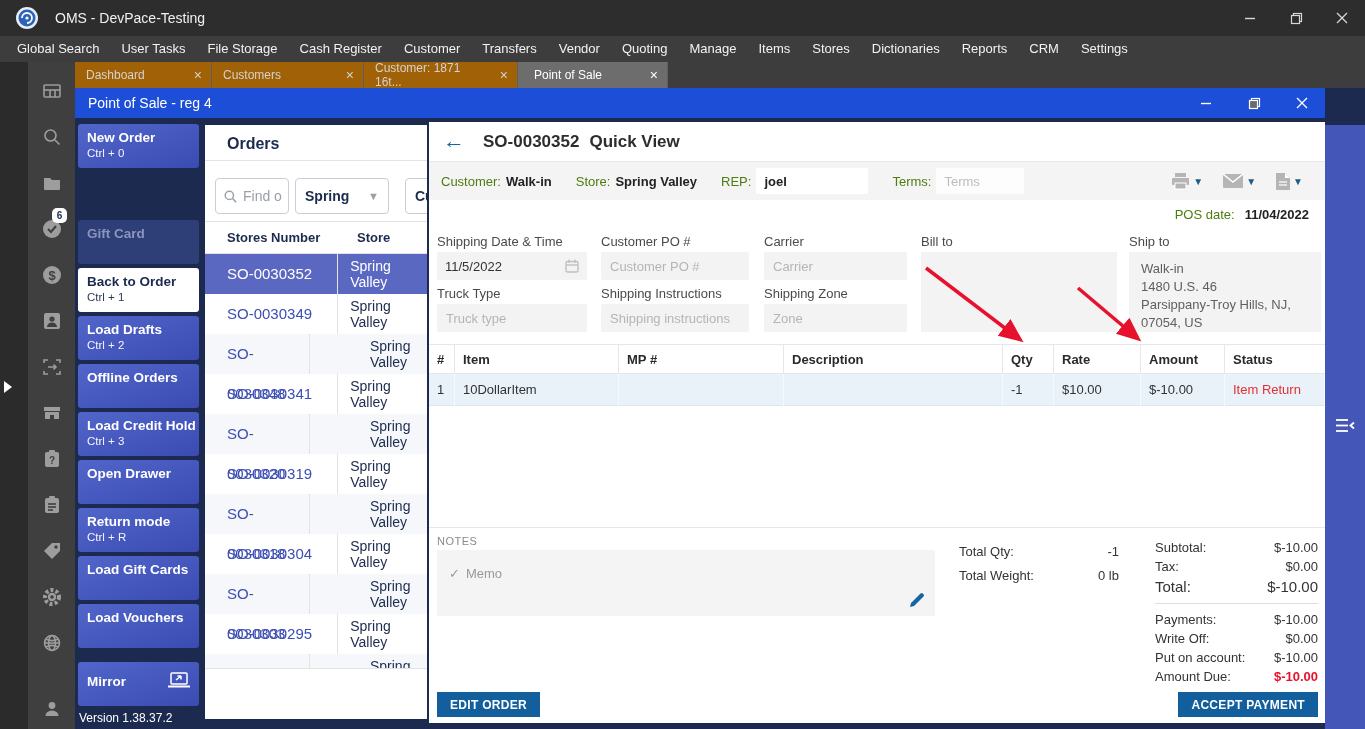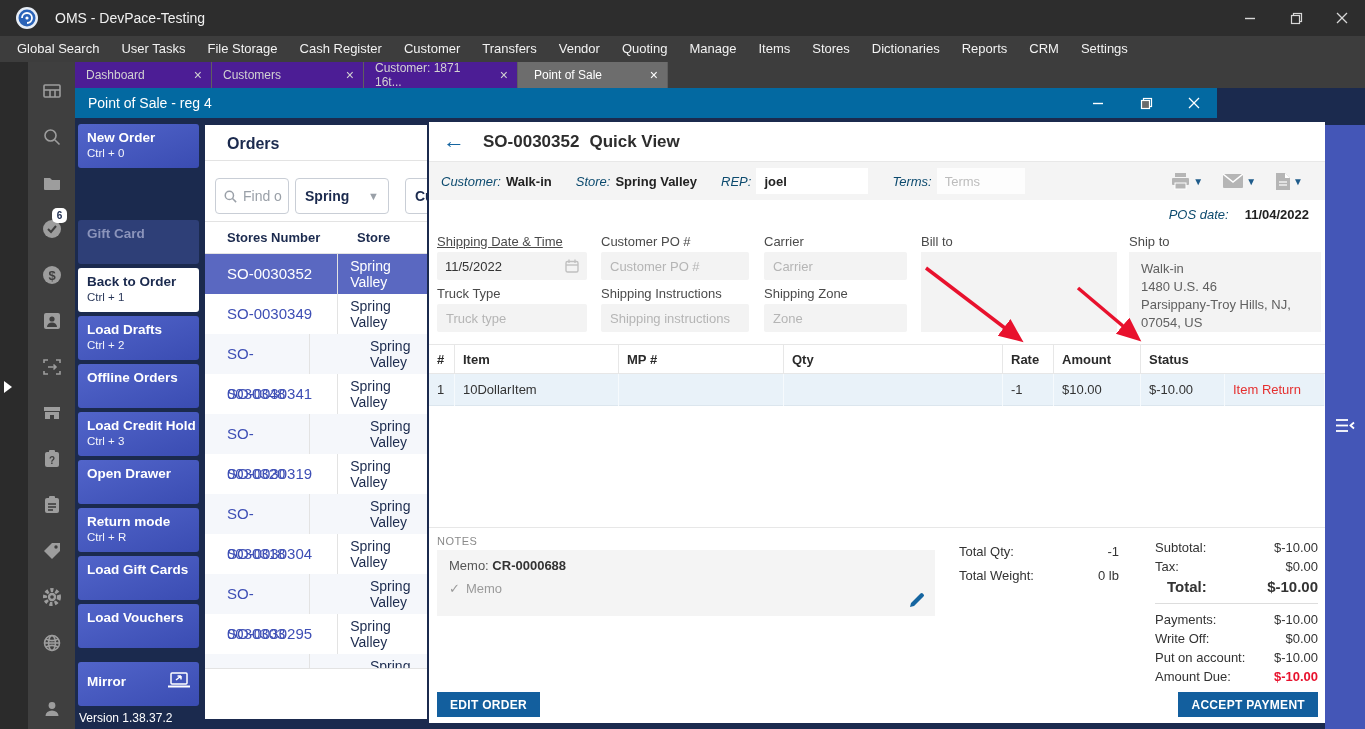--- a/index.html
+++ b/index.html
@@ -23,27 +23,27 @@
   .rail-icon { position:relative; width:47px; height:46px; display:flex; align-items:center; justify-content:center; }
   .rail-icon svg { stroke:#9d9d9d; fill:none; stroke-width:1.6; }
   .rail-icon .filled { fill:#9d9d9d; stroke:none; }
   .badge { position:absolute; left:24px; top:2px; background:#fff; color:#1b2a4e; font-size:10px; font-weight:700;
     min-width:15px; height:15px; border-radius:5px; text-align:center; line-height:15px; padding:0 2px; }
   #expand-arrow { left:4px; top:381px; width:0; height:0; border-left:8px solid #fff; border-top:6px solid transparent; border-bottom:6px solid transparent; }
   #rail-user { position:absolute; left:0; top:624px; }
 
   
   #tabbar { left:75px; top:62px; width:1290px; height:26px; background:#3d3d3d; display:flex; }
-  .tab { height:26px; display:flex; align-items:center; justify-content:space-between; background:#4c1d95;
+  .tab { height:26px; display:flex; align-items:center; justify-content:space-between; background:#a16207;
     border-right:1px solid #5f5f5f; color:#d2d2d2; font-size:12px; padding:0 9px 0 11px; }
   .tab.active { background:#6d6d6d; color:#fff; }
   .tab .x { margin-left:10px; font-size:14px; color:inherit; }
 
   
-  #inner-titlebar { left:75px; top:88px; width:1142px; height:30px; background:#0369a1; color:#fff; }
+  #inner-titlebar { left:75px; top:88px; width:1250px; height:30px; background:#1d4ed8; color:#fff; }
   #inner-titlebar .title { position:absolute; left:13px; top:7px; font-size:14px; }
   .winctl2 { position:absolute; top:0; width:46px; height:30px; display:flex; align-items:center; justify-content:center; color:#fff; }
 
   #content { left:75px; top:118px; width:1290px; height:611px; background:#1b2a4e; }
 
   
   .navbtn { position:absolute; left:3px; width:121px; height:44px; border-radius:3px; padding:6px 0 0 9px;
     background:linear-gradient(160deg,#5265ca 0%,#3a4cb2 100%); color:#fff; cursor:pointer; }
   .navbtn .lbl { font-size:13.5px; font-weight:600; }
   .navbtn .sc { font-size:11.5px; margin-top:2px; opacity:.95; }
@@ -77,32 +77,32 @@
   .orow.sel .c1, .orow.sel .c2 { color:#fff; }
 
   
   #quick-view { left:354px; top:4px; width:896px; height:601px; background:#fff; }
   #qv-header { height:40px; border-bottom:1px solid #e8e8e8; display:flex; align-items:center; }
   #back-arrow { color:#1565a0; font-size:22px; font-weight:700; margin:0 18px 2px 14px; cursor:pointer; }
   #qv-title { font-size:17px; font-weight:600; color:#2d2d2d; }
   #qv-title .sep { display:inline-block; width:10px; }
 
   #qv-infobar { height:38px; background:#f4f4f4; display:flex; align-items:center; padding-left:12px; font-size:13px; }
-  .ilabel { color:#0c4a6e; margin-right:5px;font-style:italic; }
+  .ilabel { color:#4d7c0f; margin-right:5px; }
   .ival { color:#222; font-weight:700; margin-right:24px; }
   #rep-input { width:112px; height:26px; border:none; background:#fff; padding:0 8px; font-size:13px; font-weight:700; color:#222; font-family:inherit; }
   #terms-input { width:88px; height:26px; border:none; background:#fdfdfd; padding:0 8px; font-size:13px; font-family:inherit; }
   #terms-input::placeholder { color:#bcbcbc; }
   #qv-icons { margin-left:auto; display:flex; align-items:center; gap:20px; padding-right:22px; }
   .docicon { display:flex; align-items:center; gap:3px; cursor:pointer; }
   .docicon svg { fill:#b5b5b5; }
   .dchev { color:#1f5c8b; font-size:10px; }
 
   #posdate { height:28px; display:flex; justify-content:flex-end; align-items:center; padding-right:16px; font-size:13px; }
-  #posdate .v { font-weight:700; color:#222; margin-left:11px; }
+  #posdate .v { font-weight:700; color:#222; margin-left:5px; }
 
   .flabel { position:absolute; font-size:13px; color:#4a4a4a; }
   .finput { position:absolute; height:28px; background:#f3f3f3; border:none; border-radius:2px; padding:0 9px; font-size:13px; color:#333; font-family:inherit; }
   .finput::placeholder { color:#b5b5b5; }
   #date-wrap { position:absolute; left:8px; top:130px; width:150px; height:28px; background:#f3f3f3; border-radius:2px; display:flex; align-items:center; justify-content:space-between; padding:0 8px; font-size:13px; color:#333; }
   #date-wrap svg { stroke:#c0c0c0; fill:none; stroke-width:1.4; }
   .addrbox { position:absolute; top:130px; height:80px; background:#f3f3f3; font-size:13px; color:#606060; padding:8px 12px; line-height:18px; }
 
   #items-table { position:absolute; left:0; top:222px; width:896px; height:184px; border-top:1px solid #e7e7e7; border-bottom:1px solid #e7e7e7; }
   .trow { display:grid; grid-template-columns:26px 164px 165px 219px 51px 87px 84px 1fr; }
@@ -119,21 +119,21 @@
   #memo-box .mv { color:#333; font-weight:700; }
   #memo-check { margin-top:8px; color:#9a9a9a; }
   #memo-check .ck { color:#9a9a9a; margin-right:6px; }
   #memo-edit { position:absolute; right:10px; bottom:8px; cursor:pointer; }
 
   .trly { position:absolute; font-size:13px; color:#333; }
   .trly .r { display:flex; justify-content:space-between; margin-bottom:9px; }
   #tot-left { left:530px; top:422px; width:160px; }
   #tot-right { left:726px; top:418px; width:163px; }
   #tot-right .r { margin-bottom:4px; }
-  #tot-right .total { font-size:15px; font-weight:700; margin-top:2px;margin-left:12px; }
+  #tot-right .total { font-size:15px; font-weight:400; margin-top:2px; }
   #tot-right hr { border:none; border-top:1px solid #ddd; margin:8px 0; }
   .red { color:#e8112d; font-weight:700; }
 
   .action-btn { position:absolute; top:570px; height:25px; background:#135f9e; color:#fff; font-size:12px; font-weight:700;
     letter-spacing:.3px; border:none; padding:0 13px; cursor:pointer; font-family:inherit; }
   #edit-order { left:8px; }
   #accept-payment { right:7px; }
 
   #arrows-overlay { position:absolute; left:0; top:0; width:896px; height:601px; pointer-events:none; }
 
@@ -493,21 +493,21 @@
           <span class="dchev">▼</span>
         </span>
       </div>
     </div>
 
     <div id="posdate">
       <span class="ilabel">POS date:</span>
       <span class="v">11/04/2022</span>
     </div>
 
-    <div class="flabel" style="left:8px; top:112px;text-decoration:underline;">Shipping Date &amp; Time</div>
+    <div class="flabel" style="left:8px; top:112px;">Shipping Date &amp; Time</div>
     <div id="date-wrap">
       <span>11/5/2022</span>
       <svg width="14" height="14" viewBox="0 0 14 14">
           <rect x="1" y="2.5" width="12" height="10.5" rx="1.5"></rect>
           <line x1="4" y1="0.5" x2="4" y2="4"></line>
           <line x1="10" y1="0.5" x2="10" y2="4"></line>
           <line x1="1" y1="6" x2="13" y2="6"></line>
         </svg>
     </div>
     <div class="flabel" style="left:172px; top:112px;">Customer PO #</div>
@@ -530,43 +530,40 @@
       <div>1480 U.S. 46</div>
       <div>Parsippany-Troy Hills, NJ,</div>
       <div>07054, US</div>
     </div>
 
     <div id="items-table">
       <div class="trow h">
         <div>#</div>
         <div>Item</div>
         <div>MP #</div>
+        <div>Description</div>
         <div>Qty</div>
         <div>Rate</div>
         <div>Amount</div>
         <div>Status</div>
       </div>
       <div class="trow d">
         <div>1</div>
         <div>10DollarItem</div>
         <div></div>
         <div></div>
         <div>-1</div>
         <div>$10.00</div>
         <div>$-10.00</div>
         <div class="status-red">Item Return</div>
       </div>
     </div>
 
     <div id="notes-label">NOTES</div>
     <div id="memo-box">
-      <div>
-        <span class="ml">Memo:</span>
-        <span class="mv">CR-0000688</span>
-      </div>
       <div id="memo-check">
         <span class="ck">✓</span><span>Memo</span>
       </div>
       <svg id="memo-edit" width="16" height="16" viewBox="0 0 16 16" fill="#1565a0">
           <path d="M1 15 l1 -4 l9.5 -9.5 a1.6 1.6 0 0 1 2.3 0 l0.7 0.7 a1.6 1.6 0 0 1 0 2.3 L5 14 z"></path>
         </svg>
     </div>
 
     <div class="trly" id="tot-left">
       <div class="r">

